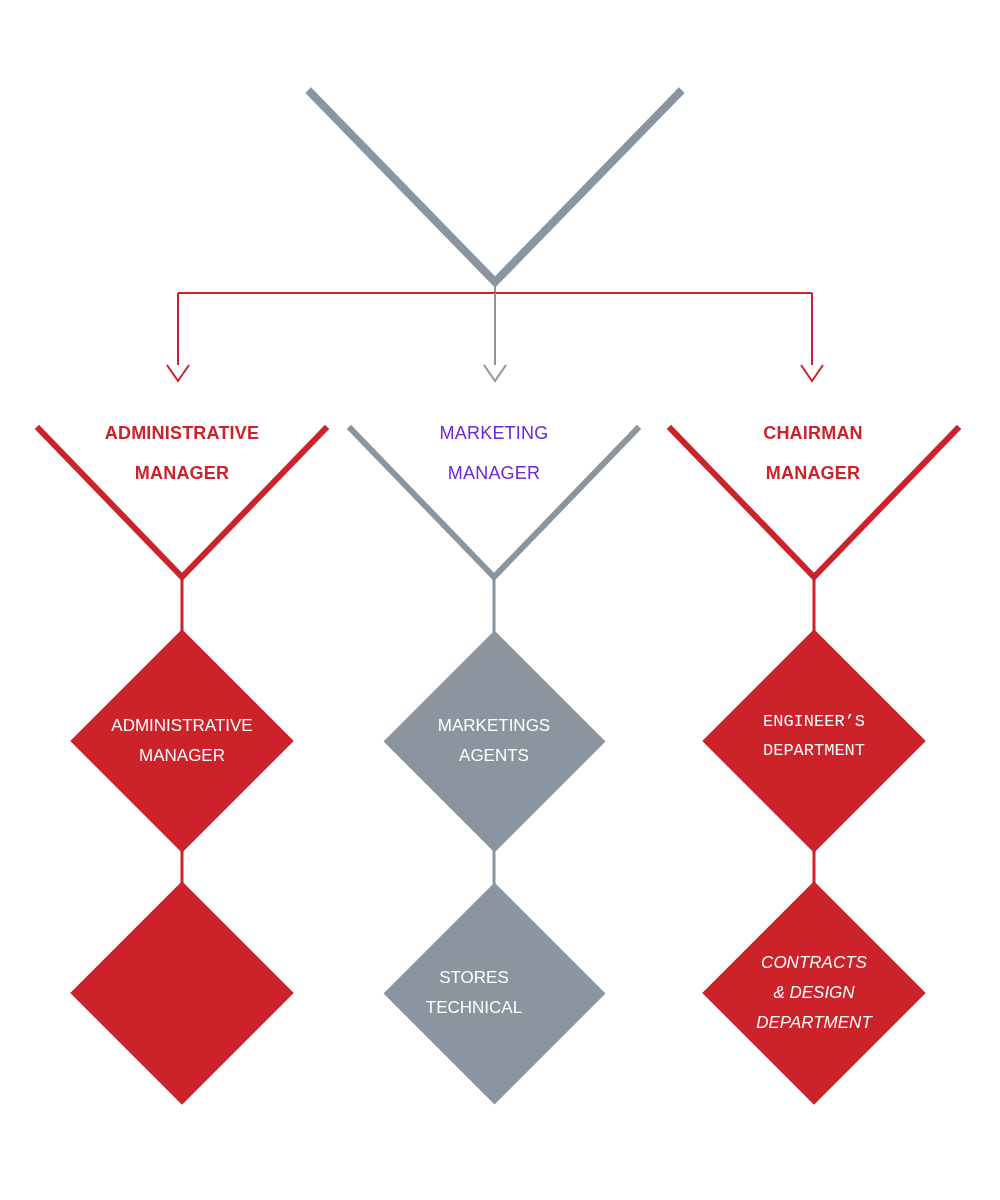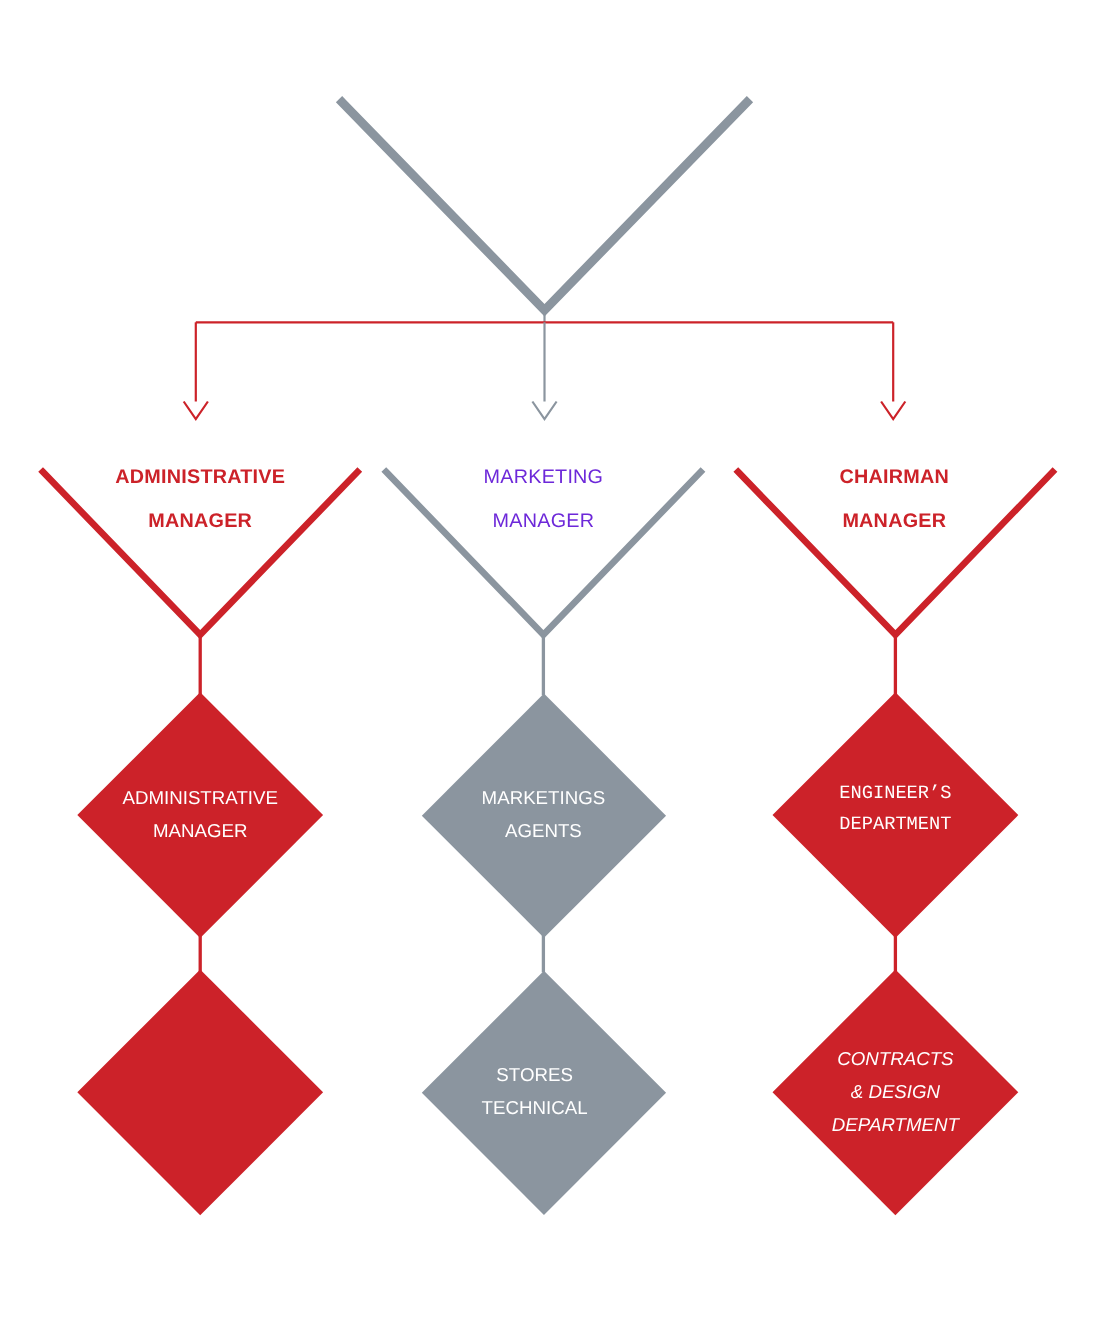--- a/index.html
+++ b/index.html
@@ -148,21 +148,21 @@
 
   <div class="diamond red" style="left:735px; top:662px; width:158px; height:158px;"></div>
   <div class="diamond-text" style="left:704px; top:686px; width:220px; height:100px;font-family:Liberation Mono, monospace;">
     <span class="line">ENGINEER’S</span>
     <span class="line">DEPARTMENT</span>
   </div>
 
   <div class="diamond red" style="left:103px; top:914px; width:158px; height:158px;"></div>
 
   <div class="diamond gray" style="left:416px; top:915px; width:157px; height:157px;"></div>
-  <div class="diamond-text" style="left:376px; top:943px; width:220px; height:100px;">
+  <div class="diamond-text" style="left:364px; top:943px; width:220px; height:100px;">
     <span class="line">STORES</span>
     <span class="line">TECHNICAL</span>
   </div>
 
   <div class="diamond red" style="left:735px; top:914px; width:158px; height:158px;"></div>
   <div class="diamond-text" style="left:704px; top:925px; width:220px; height:135px;font-style:italic;">
     <span class="line">CONTRACTS</span>
     <span class="line">&amp; DESIGN</span>
     <span class="line">DEPARTMENT</span>
   </div>

